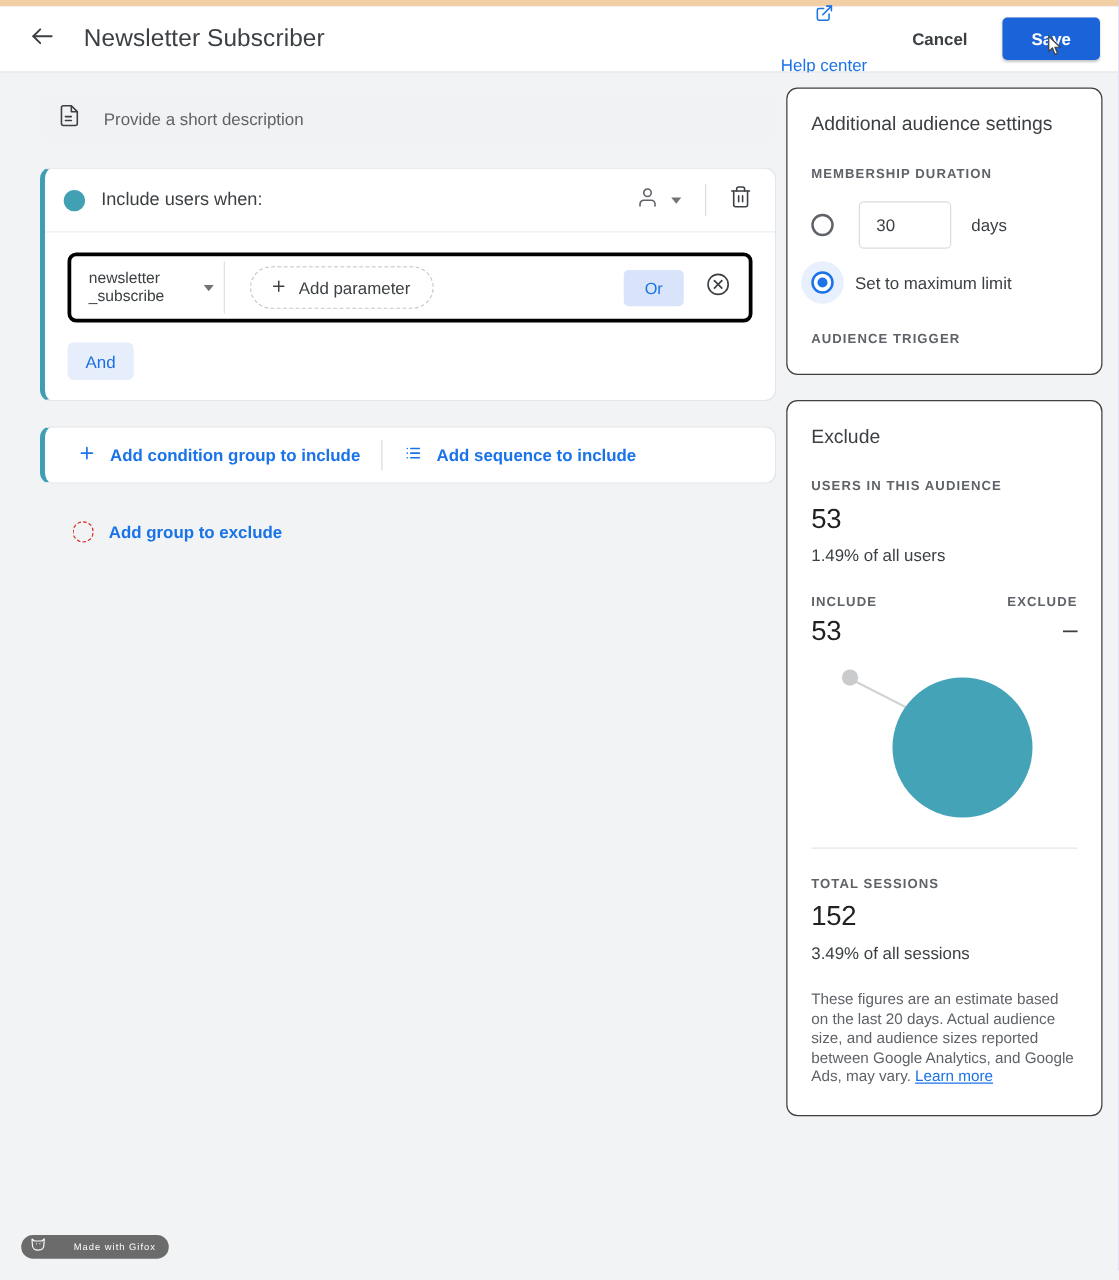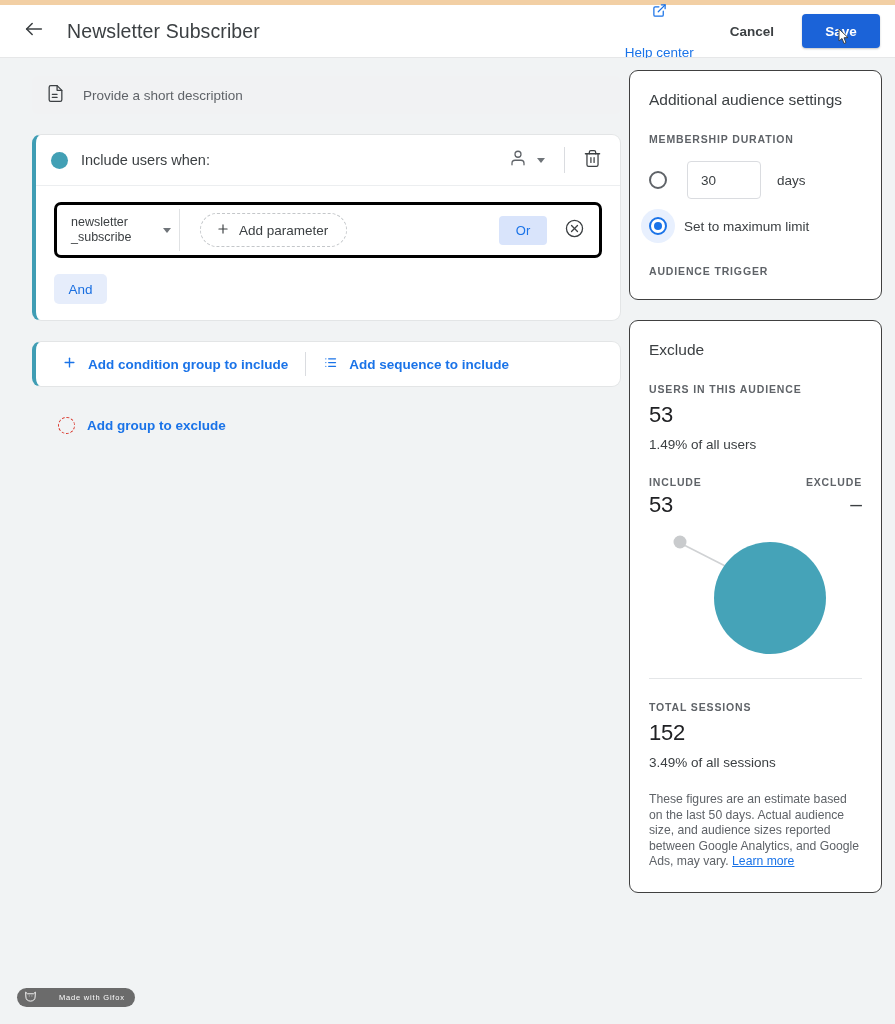--- a/index.html
+++ b/index.html
@@ -628,21 +628,21 @@
           </svg>
         </div>
 
         <div class="hr"></div>
 
         <span class="section-label">Total sessions</span>
         <div class="metric-big">152</div>
         <div class="metric-sub">3.49% of all sessions</div>
 
         <div class="footnote">
-          <span>These figures are an estimate based on the last 50 days. Actual audience size, and audience sizes reported between Google Analytics, and Google Ads, may vary. </span><a href="#">Learn more</a>
+          <span>These figures are an estimate based on the last 20 days. Actual audience size, and audience sizes reported between Google Analytics, and Google Ads, may vary. </span><a href="#">Learn more</a>
         </div>
       </div>
 
     </div>
   </div>
 
   <div class="gifox">
     <span>
       <svg width="13" height="13" viewBox="0 0 24 24" fill="none" stroke="#ffffff" stroke-width="1.7" stroke-linejoin="round">
         <path d="M3 4l3.5 3h11L21 4l-.5 9c0 4.5-3.5 7.5-8.5 7.5S3.5 17.5 3.5 13z"></path>

